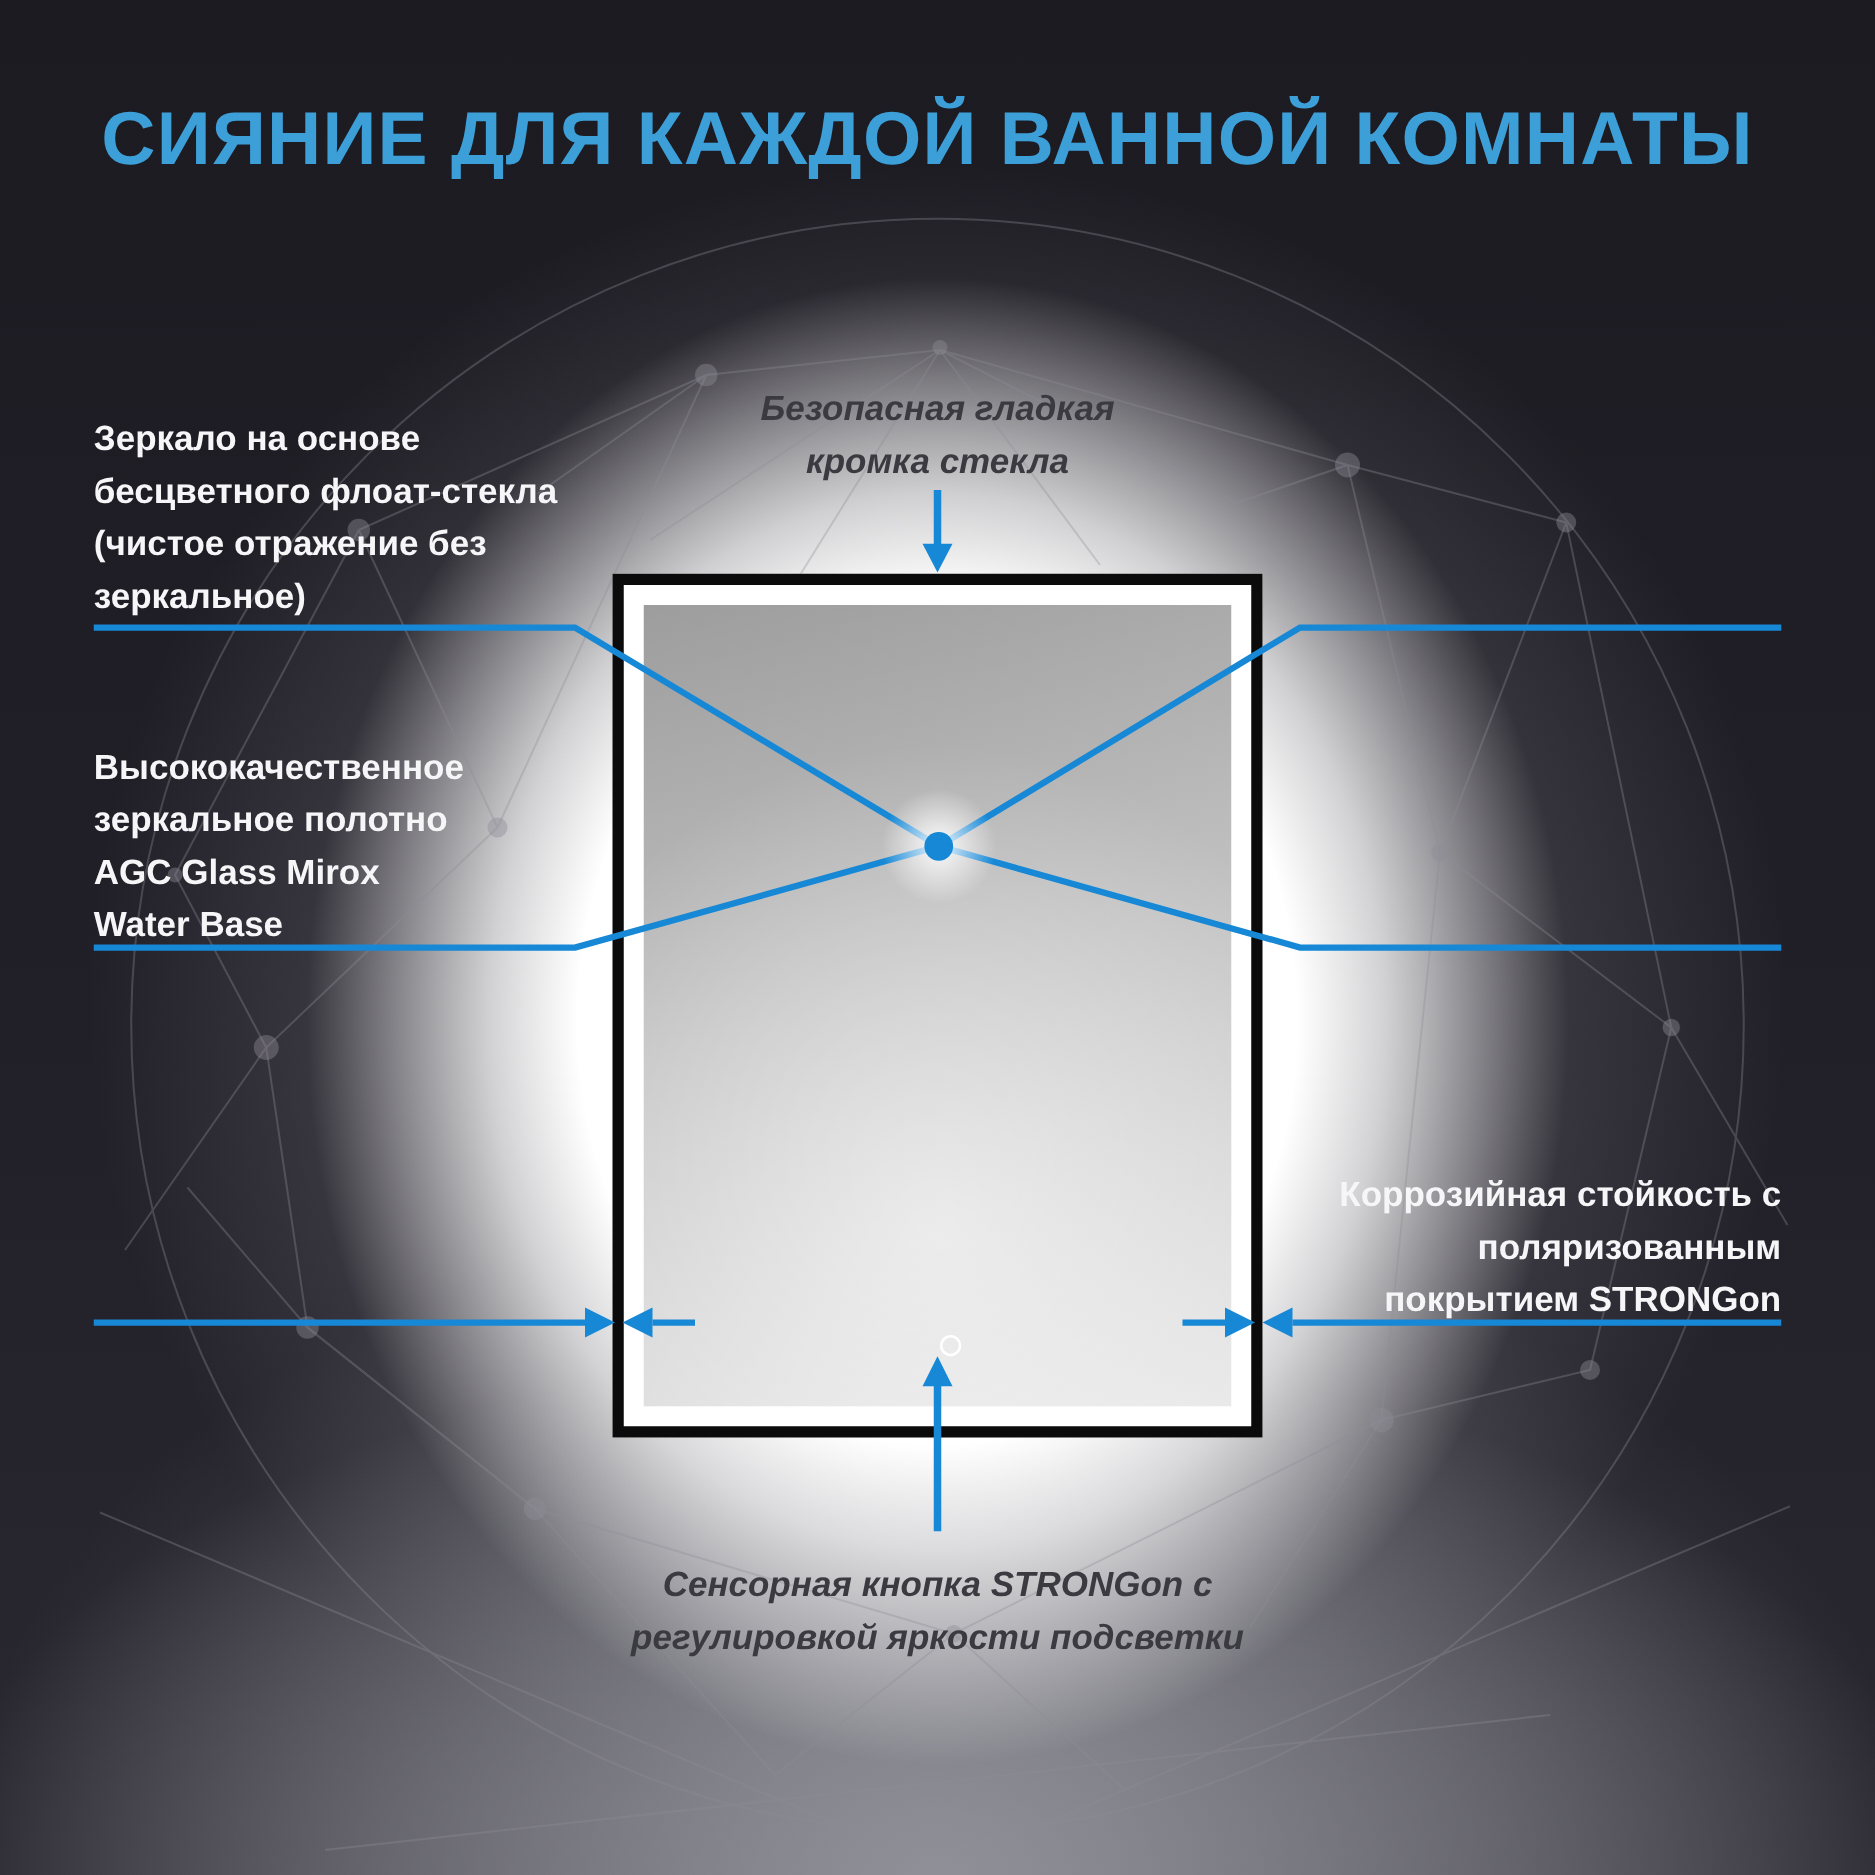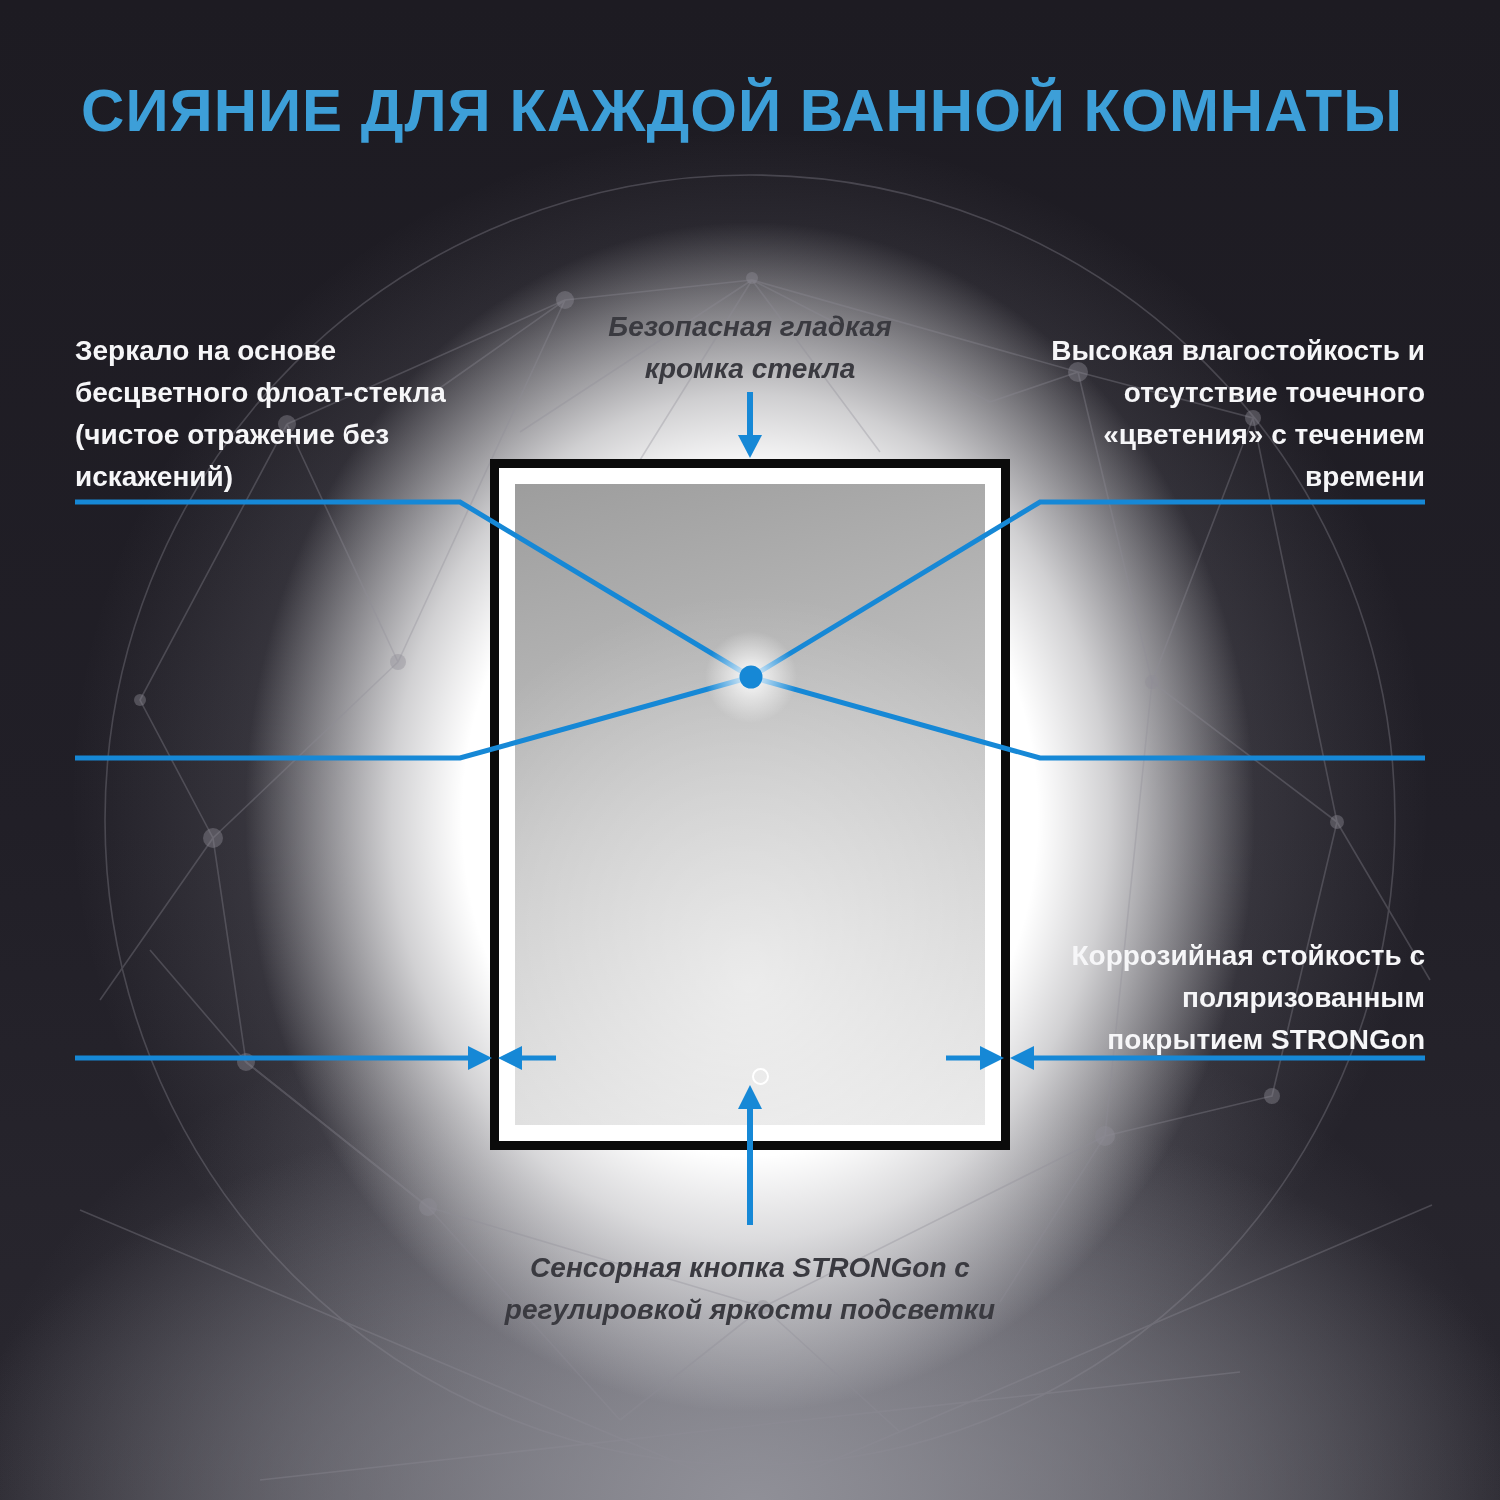--- a/index.html
+++ b/index.html
@@ -131,30 +131,30 @@
       <line x1="1425" y1="1058" x2="1034" y2="1058"></line>
       <polygon points="1034,1046 1034,1070 1010,1058" stroke="none"></polygon>
       <line x1="946" y1="1058" x2="980" y2="1058"></line>
       <polygon points="980,1046 980,1070 1004,1058" stroke="none"></polygon>
     </g>
   </svg>
 
   <div class="callout" style="left:75px;top:330px;width:410px;">Зеркало на основе
 бесцветного флоат-стекла
 (чистое отражение без
-искажений)</div>
+зеркальное)</div>
 
   <div class="callout align-c dark" style="left:550px;top:306px;width:400px;">Безопасная гладкая
 кромка стекла</div>
 
-  <div class="callout align-r" style="right:75px;top:330px;width:420px;">Высокая влагостойкость и
-отсутствие точечного
-«цветения» с течением
-времени</div>
 
+  <div class="callout" style="left:75px;top:593px;width:410px;">Высококачественное
+зеркальное полотно
+AGC Glass Mirox
+Water Base</div>
 
 
 
   <div class="callout align-r" style="right:75px;top:935px;width:430px;text-align:right;">Коррозийная стойкость с
 поляризованным
 покрытием STRONGon</div>
 
   <div class="callout align-c dark" style="left:450px;top:1247px;width:600px;">Сенсорная кнопка STRONGon с
 регулировкой яркости подсветки</div>
 

